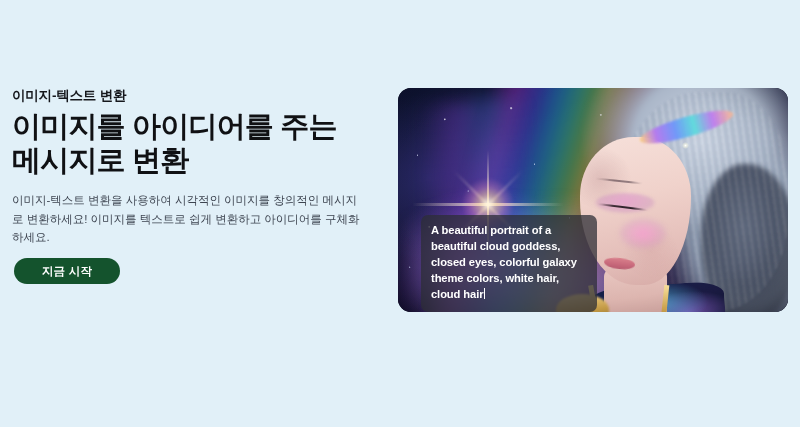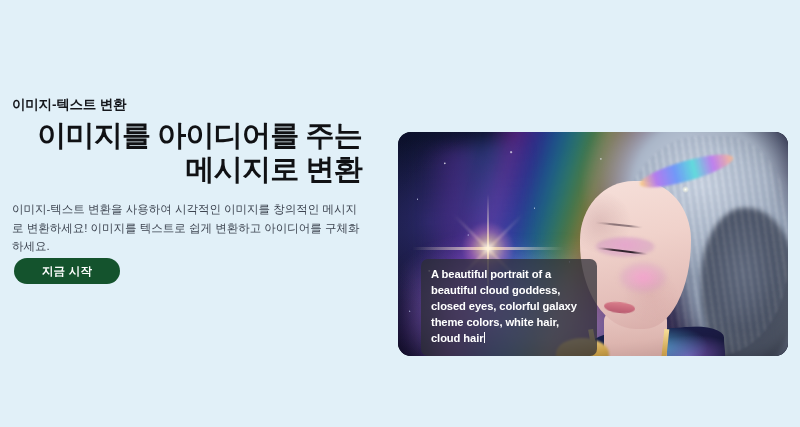--- a/index.html
+++ b/index.html
@@ -19,42 +19,41 @@
     position: relative;
     width: 800px;
     height: 427px;
     background: #e1f0f8;
   }
 
   
   .hero-copy {
     position: absolute;
     left: 12px;
-    top: 96px;
+    top: 87px;
     width: 362px;
   }
 
   .eyebrow {
     font-size: 13.5px;
     font-weight: 700;
     color: #15171c;
     letter-spacing: -0.2px;
     line-height: 1.3;
     margin: 0 0 4px 0;
   }
 
   .headline {
     font-size: 29px;
     font-weight: 700;
     color: #101114;
     letter-spacing: -0.8px;
     line-height: 1.18;
     margin: 0;
     width: 350px;
-    text-align: right;
   }
 
   .subcopy {
     font-size: 11.5px;
     font-weight: 400;
     color: #3d4450;
     line-height: 1.62;
     margin: 14px 0 0 0;
     width: 356px;
   }
@@ -83,21 +82,20 @@
   
   .media-card {
     position: absolute;
     left: 398px;
     top: 88px;
     width: 390px;
     height: 224px;
     border-radius: 13px;
     overflow: hidden;
     background: #0a0d1c;
-    margin-top: 44px;
   }
 
   .art {
     position: absolute;
     inset: 0;
     overflow: hidden;
   }
 
   
   .layer-space {

